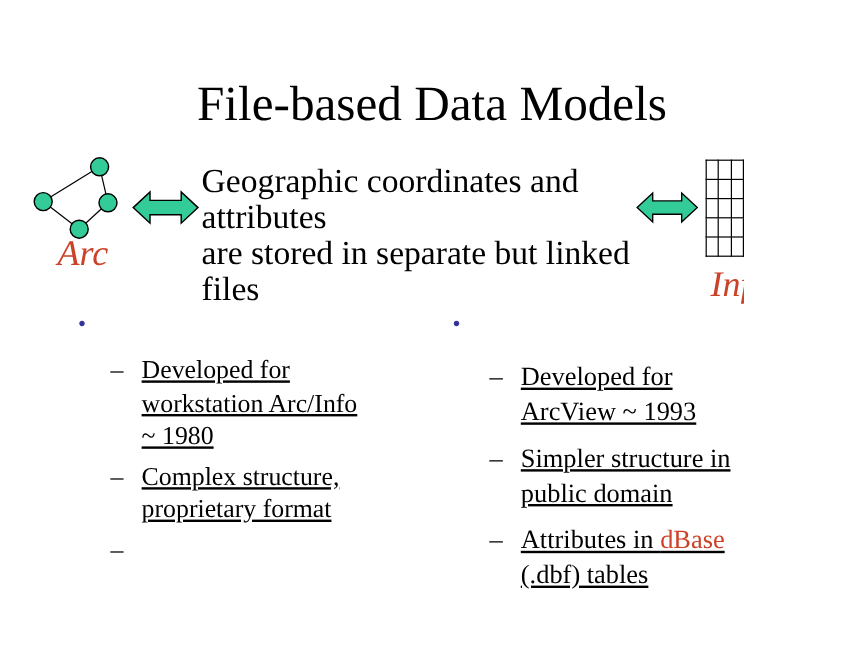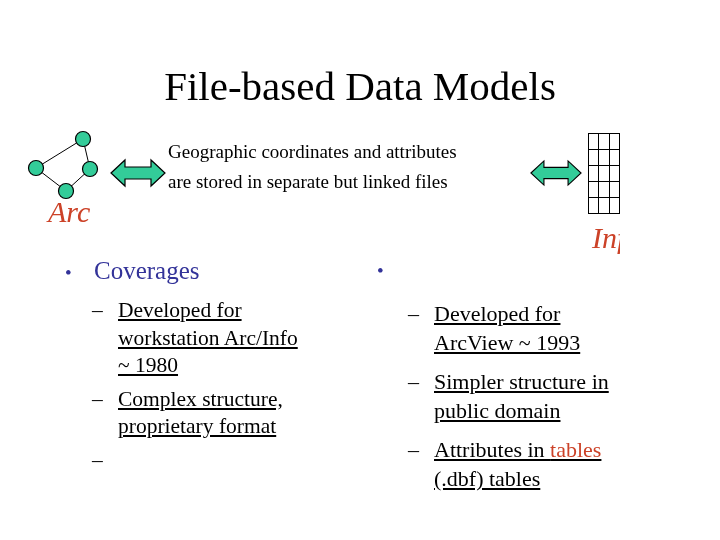--- a/index.html
+++ b/index.html
@@ -10,21 +10,21 @@
   .title {
     position:absolute; top:64px; left:0; width:720px; text-align:center;
     font-size:41px; line-height:44px; color:#000000; white-space:nowrap;
   }
   .arc-graphic { position:absolute; left:18px; top:122px; }
   .arrow { position:absolute; }
   .arrow-left  { left:110px; top:157px; }
   .arrow-right { left:530px; top:156px; }
   .description {
     position:absolute; left:168px; top:137px; width:380px;
-    font-size:19px; line-height:30px; white-space:pre-line;
+    font-size:28px; line-height:30px; white-space:pre-line;
   }
   .info-table {
     position:absolute; left:588px; top:133px; border-collapse:collapse;
   }
   .info-table td {
     width:23px; height:15px; padding:0; border:1px solid #000000; background:#ffffff;
   }
   .geo-label {
     position:absolute; font-style:italic; font-size:30px; line-height:32px;
     color:#CC4228; white-space:nowrap;
@@ -107,21 +107,20 @@
         </tr>
       </tbody>
   </table>
 
   <div class="geo-label arc-label">Arc</div>
   <div class="geo-label info-label">Info</div>
 
   <div class="col col-left">
     <div class="heading-row">
       <span class="h-bullet">•</span>
-      <span>Coverages</span>
     </div>
     <div class="sub-list">
       <div class="sub-item">
         <span class="dash">–</span>
         <span class="sub-text"><span>Developed for
 workstation Arc/Info
 ~ 1980</span><span class="accent"></span><span></span></span>
       </div>
       <div class="sub-item">
         <span class="dash">–</span>
@@ -144,19 +143,19 @@
         <span class="sub-text"><span>Developed for
 ArcView ~ 1993</span><span class="accent"></span><span></span></span>
       </div>
       <div class="sub-item">
         <span class="dash">–</span>
         <span class="sub-text"><span>Simpler structure in
 public domain</span><span class="accent"></span><span></span></span>
       </div>
       <div class="sub-item">
         <span class="dash">–</span>
-        <span class="sub-text"><span>Attributes in </span><span class="accent">tables</span><span>
+        <span class="sub-text"><span>Attributes in </span><span class="accent">dBase</span><span>
 (.dbf) tables</span></span>
       </div>
     </div>
   </div>
 
 </div>
 
 </body></html>

